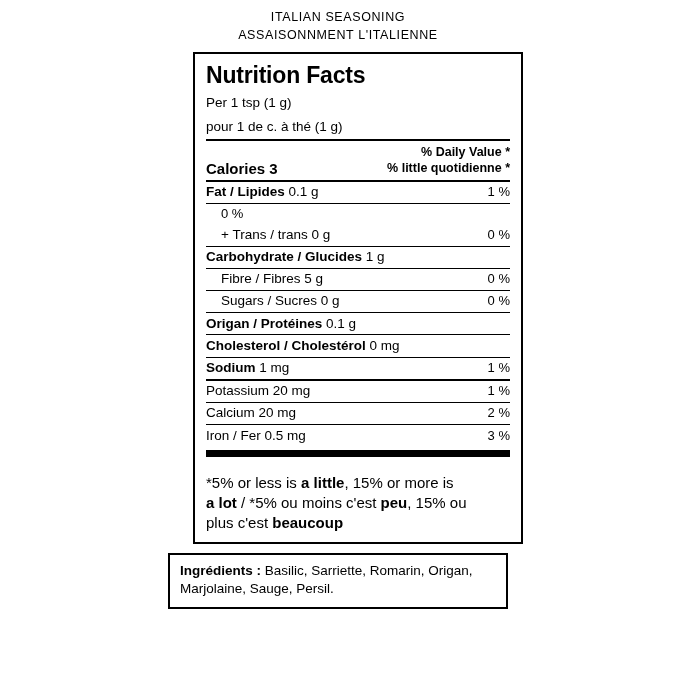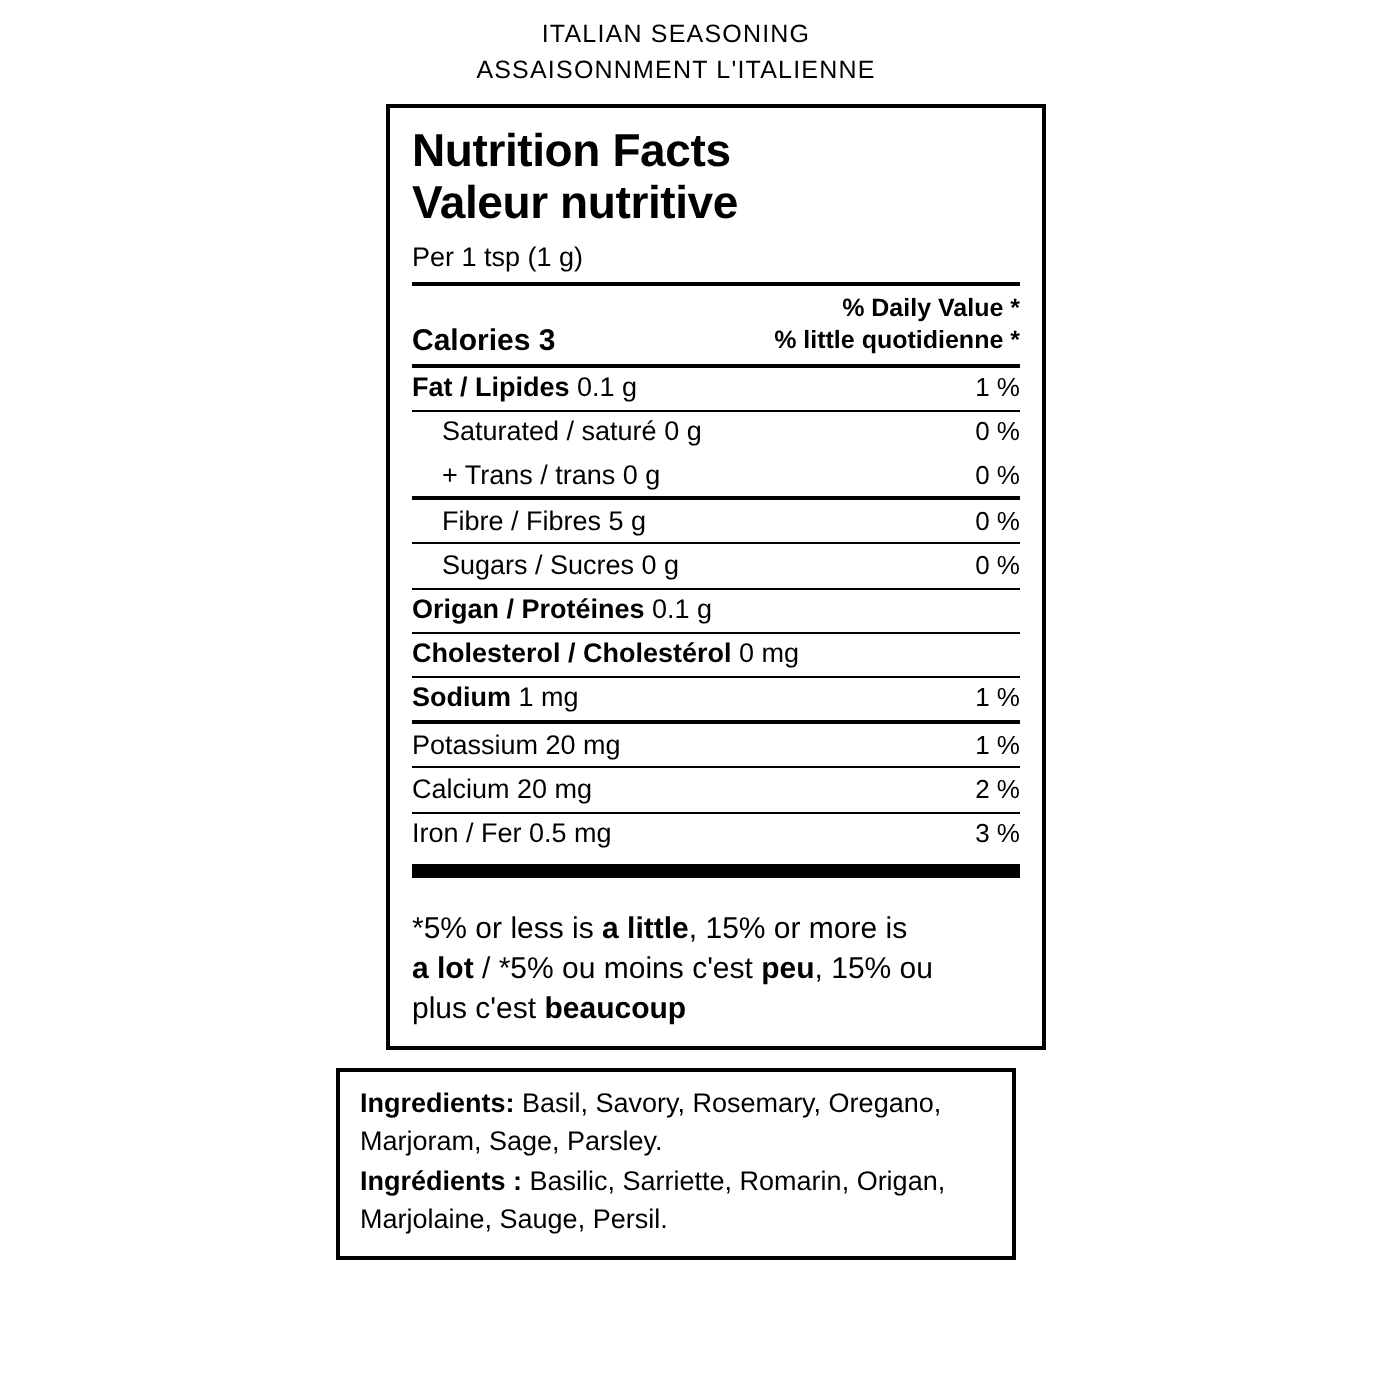--- a/index.html
+++ b/index.html
@@ -129,23 +129,23 @@
 <div class="page">
 
   <div class="product-title">
     <div class="line">ITALIAN SEASONING</div>
     <div class="line">ASSAISONNMENT L'ITALIENNE</div>
   </div>
 
   <div class="nf-panel">
 
     <div class="nf-title">Nutrition Facts</div>
-    <div class="nf-title">Valeur nutritive</div>
 
     <div class="serving">Per 1 tsp (1 g)</div>
+    <div class="serving">pour 1 de c. à thé (1 g)</div>
 
     <div class="sp-2"></div>
     <div class="rule-med"></div>
 
     <div class="cal-row">
       <div class="cal-left">Calories 3</div>
       <div class="cal-right">
         <div class="dv1">% Daily Value *</div>
         <div class="dv2">% little quotidienne *</div>
       </div>
@@ -153,30 +153,33 @@
 
     <div class="rule-med"></div>
 
     <div class="row">
       <div class="name"><b>Fat / Lipides</b><span> 0.1 g</span></div>
       <div class="pct">1 %</div>
     </div>
     <div class="rule-thin"></div>
 
     <div class="row indent">
-      <div class="name"><span>Saturated / saturé 0 g</span></div>
       <div class="pct">0 %</div>
     </div>
 
     <div class="row indent">
       <div class="name"><span>+ Trans / trans 0 g</span></div>
       <div class="pct">0 %</div>
     </div>
     <div class="rule-thin"></div>
 
+    <div class="row">
+      <div class="name"><b>Carbohydrate / Glucides</b><span> 1 g</span></div>
+      <div class="pct"></div>
+    </div>
     <div class="rule-thin"></div>
 
     <div class="row indent">
       <div class="name"><span>Fibre / Fibres 5 g</span></div>
       <div class="pct">0 %</div>
     </div>
     <div class="rule-thin"></div>
 
     <div class="row indent">
       <div class="name"><span>Sugars / Sucres 0 g</span></div>
@@ -231,20 +234,17 @@
       </div>
       <div>
         <span>plus c'est </span><b>beaucoup</b>
       </div>
     </div>
 
   </div>
 
   <div class="ing-panel">
     <div class="ing-block">
-      <span class="lbl">Ingredients:</span><span> Basil, Savory, Rosemary, Oregano, Marjoram, Sage, Parsley.</span>
-    </div>
-    <div class="ing-block">
       <span class="lbl">Ingrédients :</span><span> Basilic, Sarriette, Romarin, Origan, Marjolaine, Sauge, Persil.</span>
     </div>
   </div>
 
 </div>
 
 </body></html>

